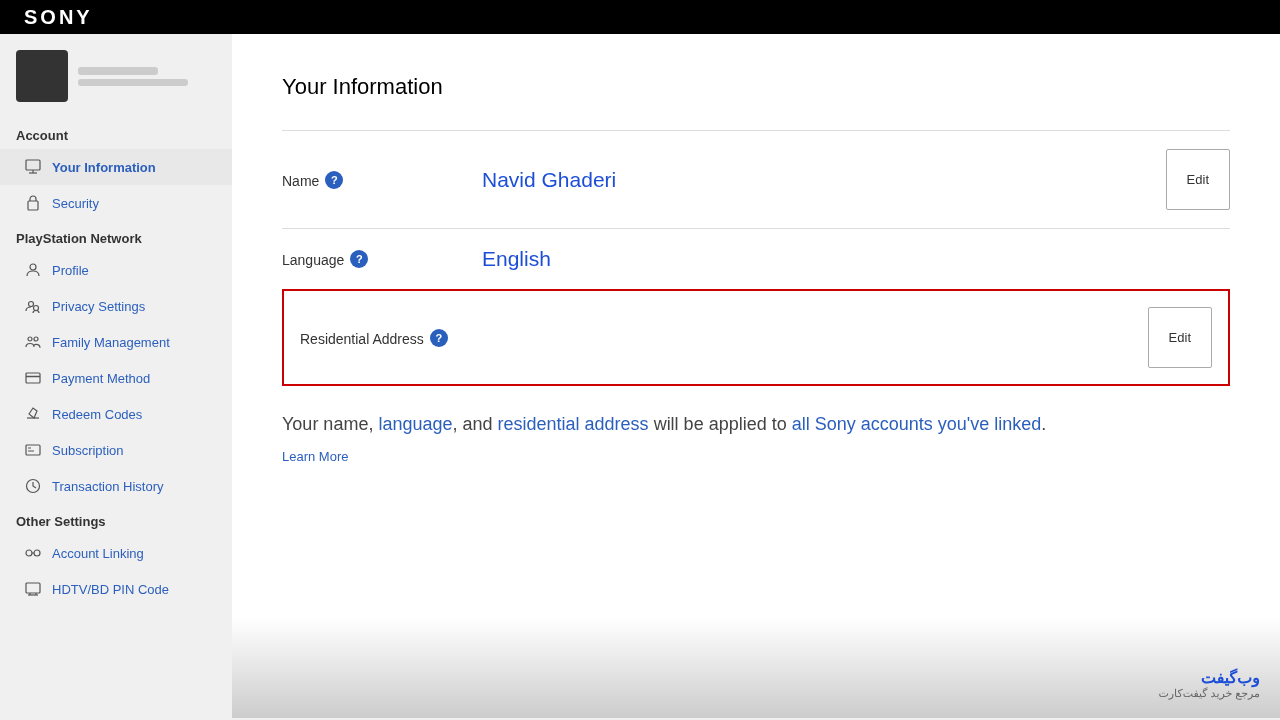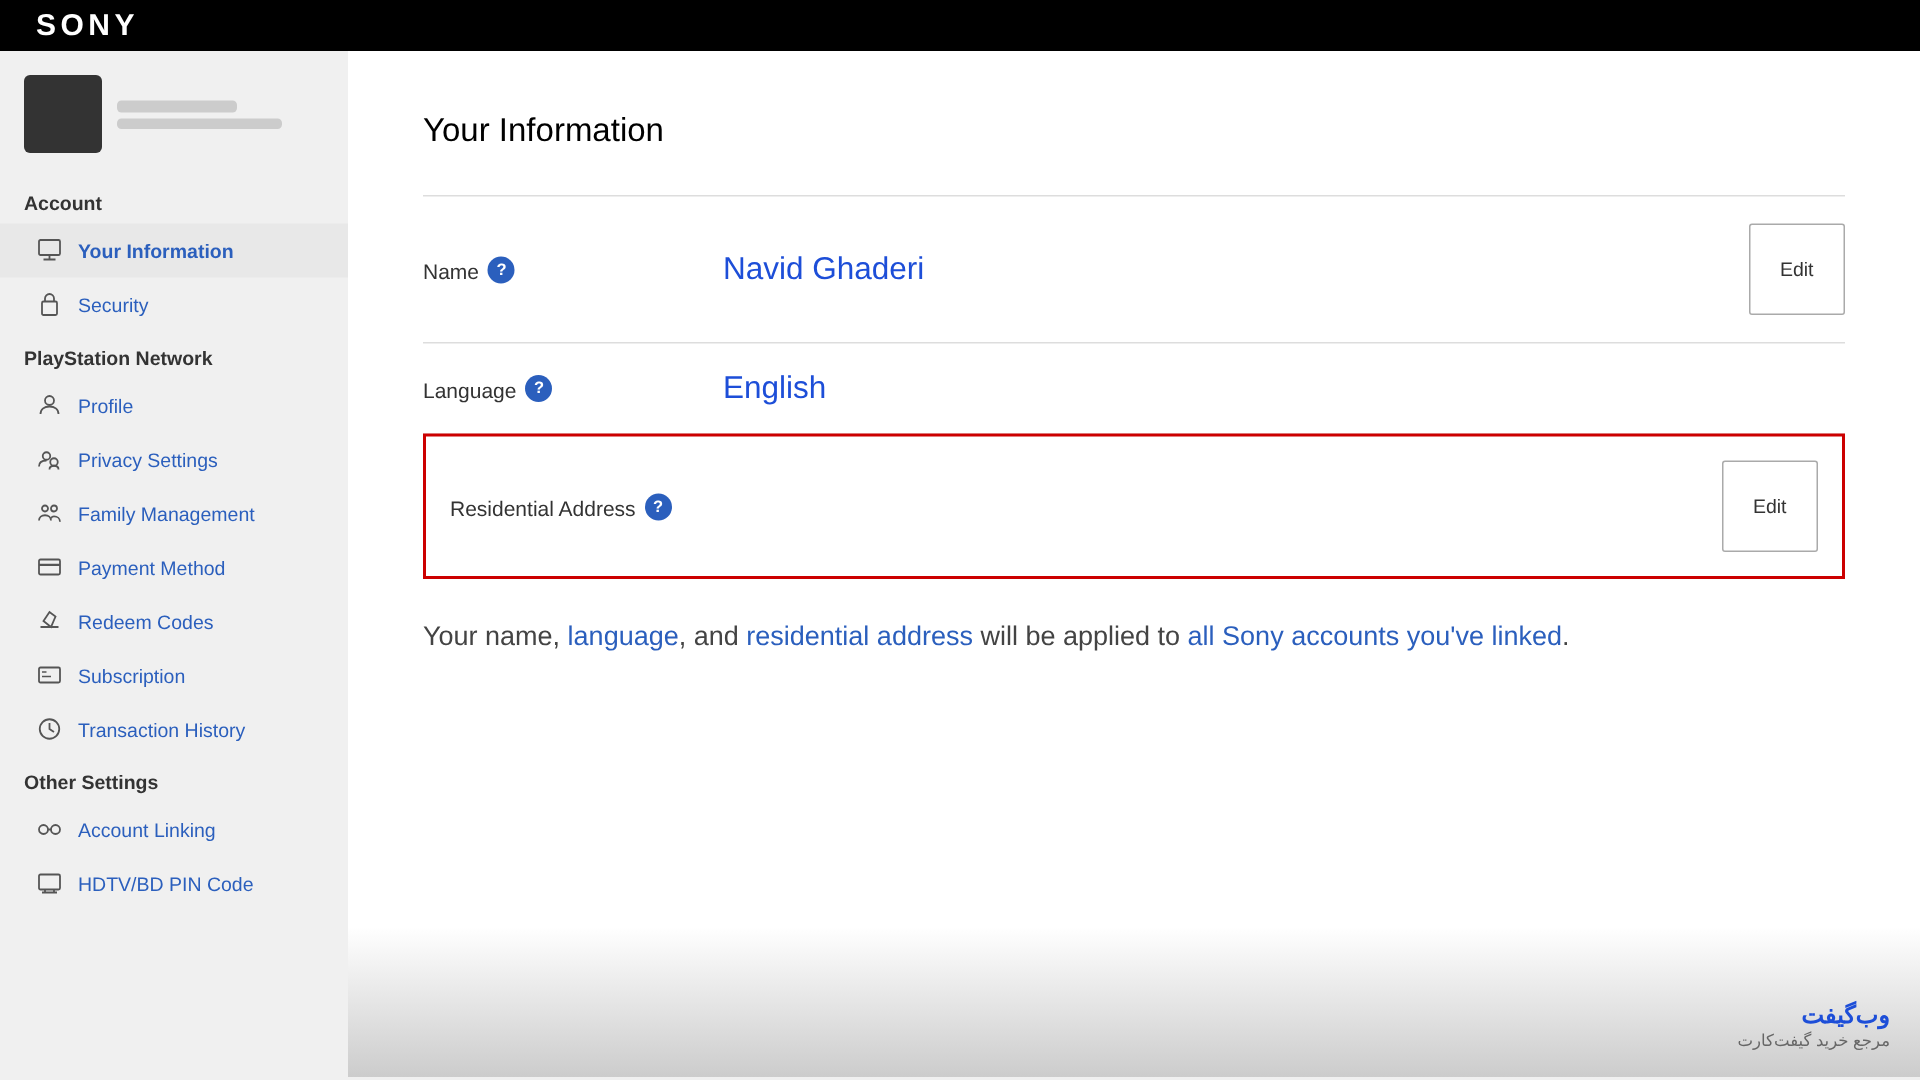--- a/index.html
+++ b/index.html
@@ -399,20 +399,21 @@
         <span class="help-icon">?</span>
       </div>
       <div class="info-value"></div>
       <button class="edit-button">Edit</button>
     </div>
 
     <div class="info-note">
       Your name, <a href="#">language</a>, and <a href="#">residential address</a> will be applied to <a href="#">all Sony accounts you've linked</a>.
     </div>
 
+    <a href="#" class="learn-more-link">Learn More</a>
 
   </div>
 
 </div>
 
 <div class="watermark">
   <div class="watermark-title">وب‌گیفت</div>
   <div>مرجع خرید گیفت‌کارت</div>
 </div>
 

